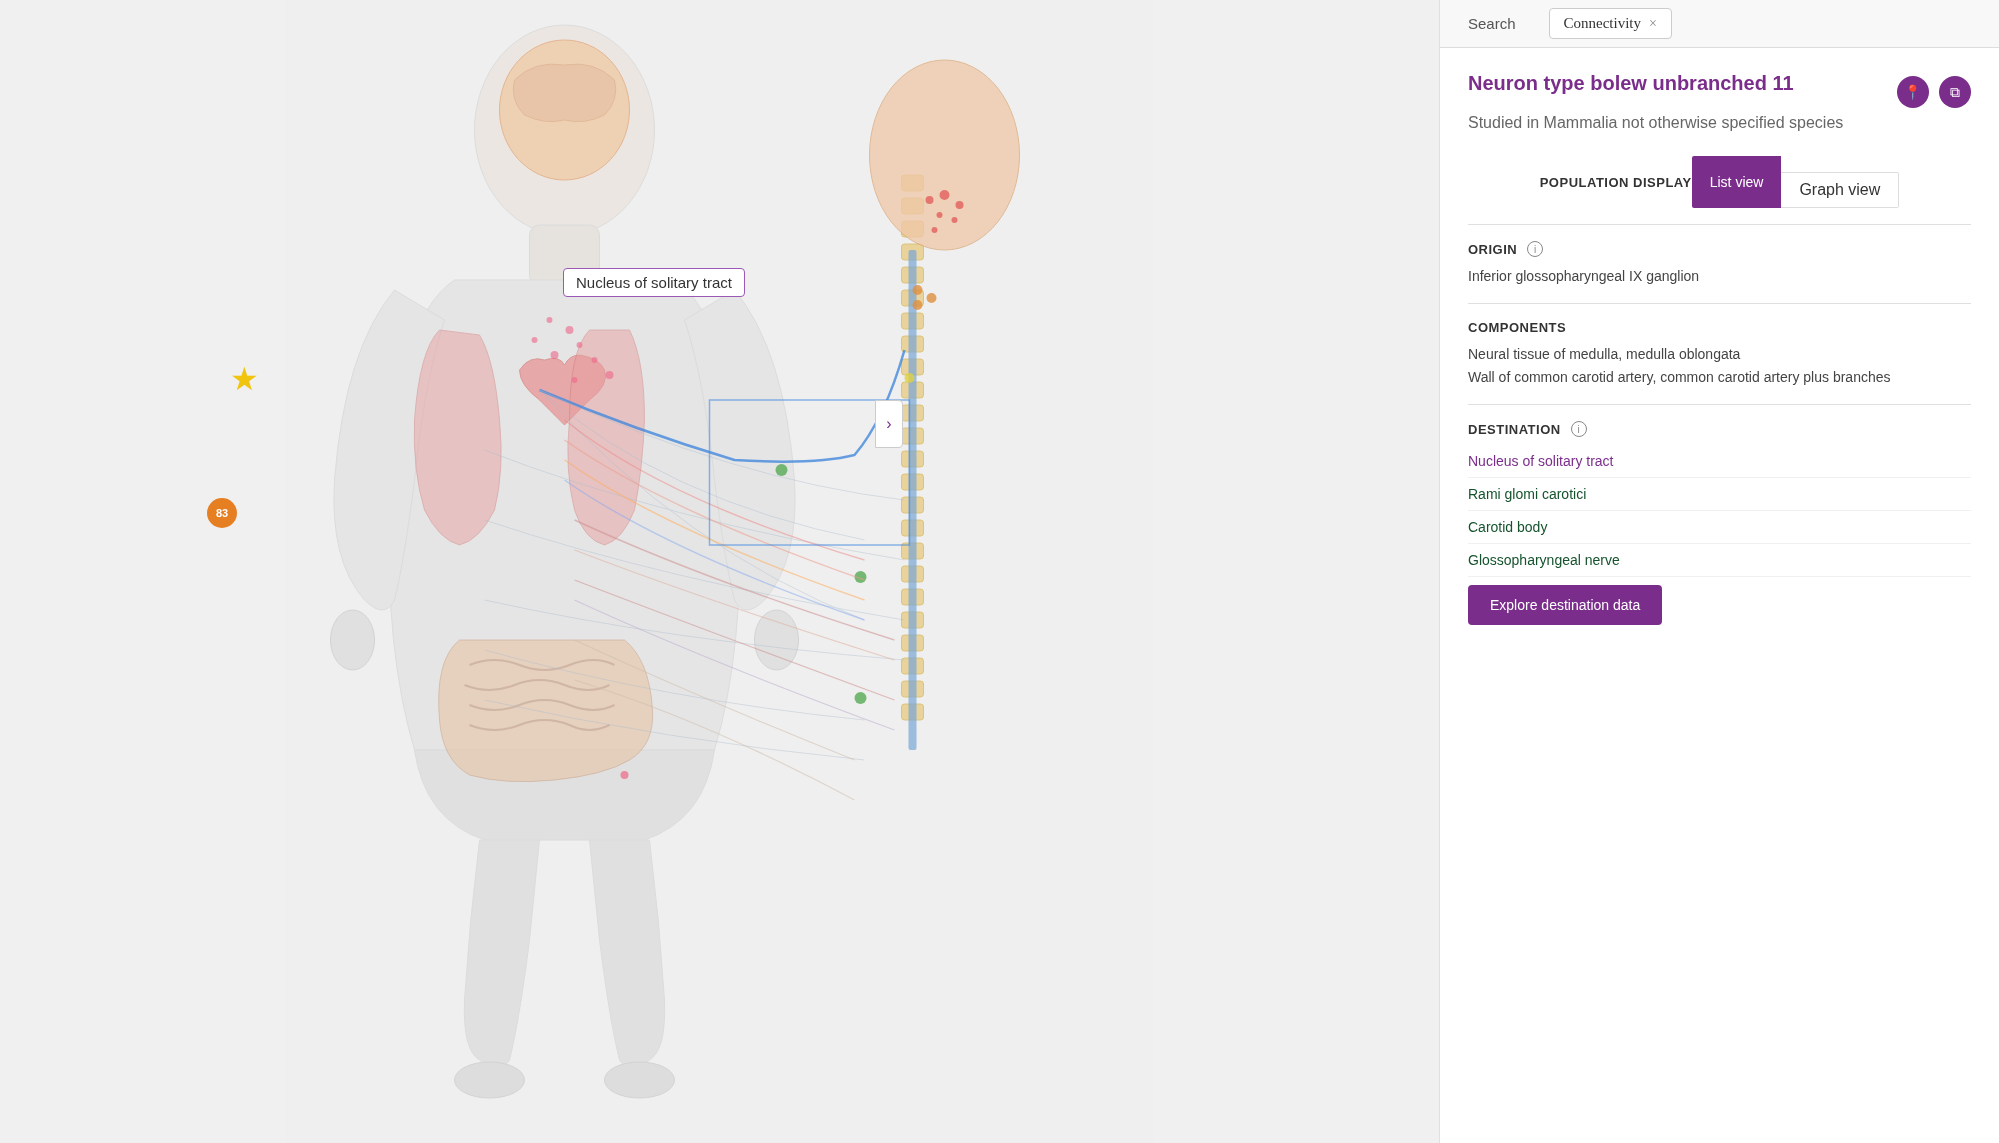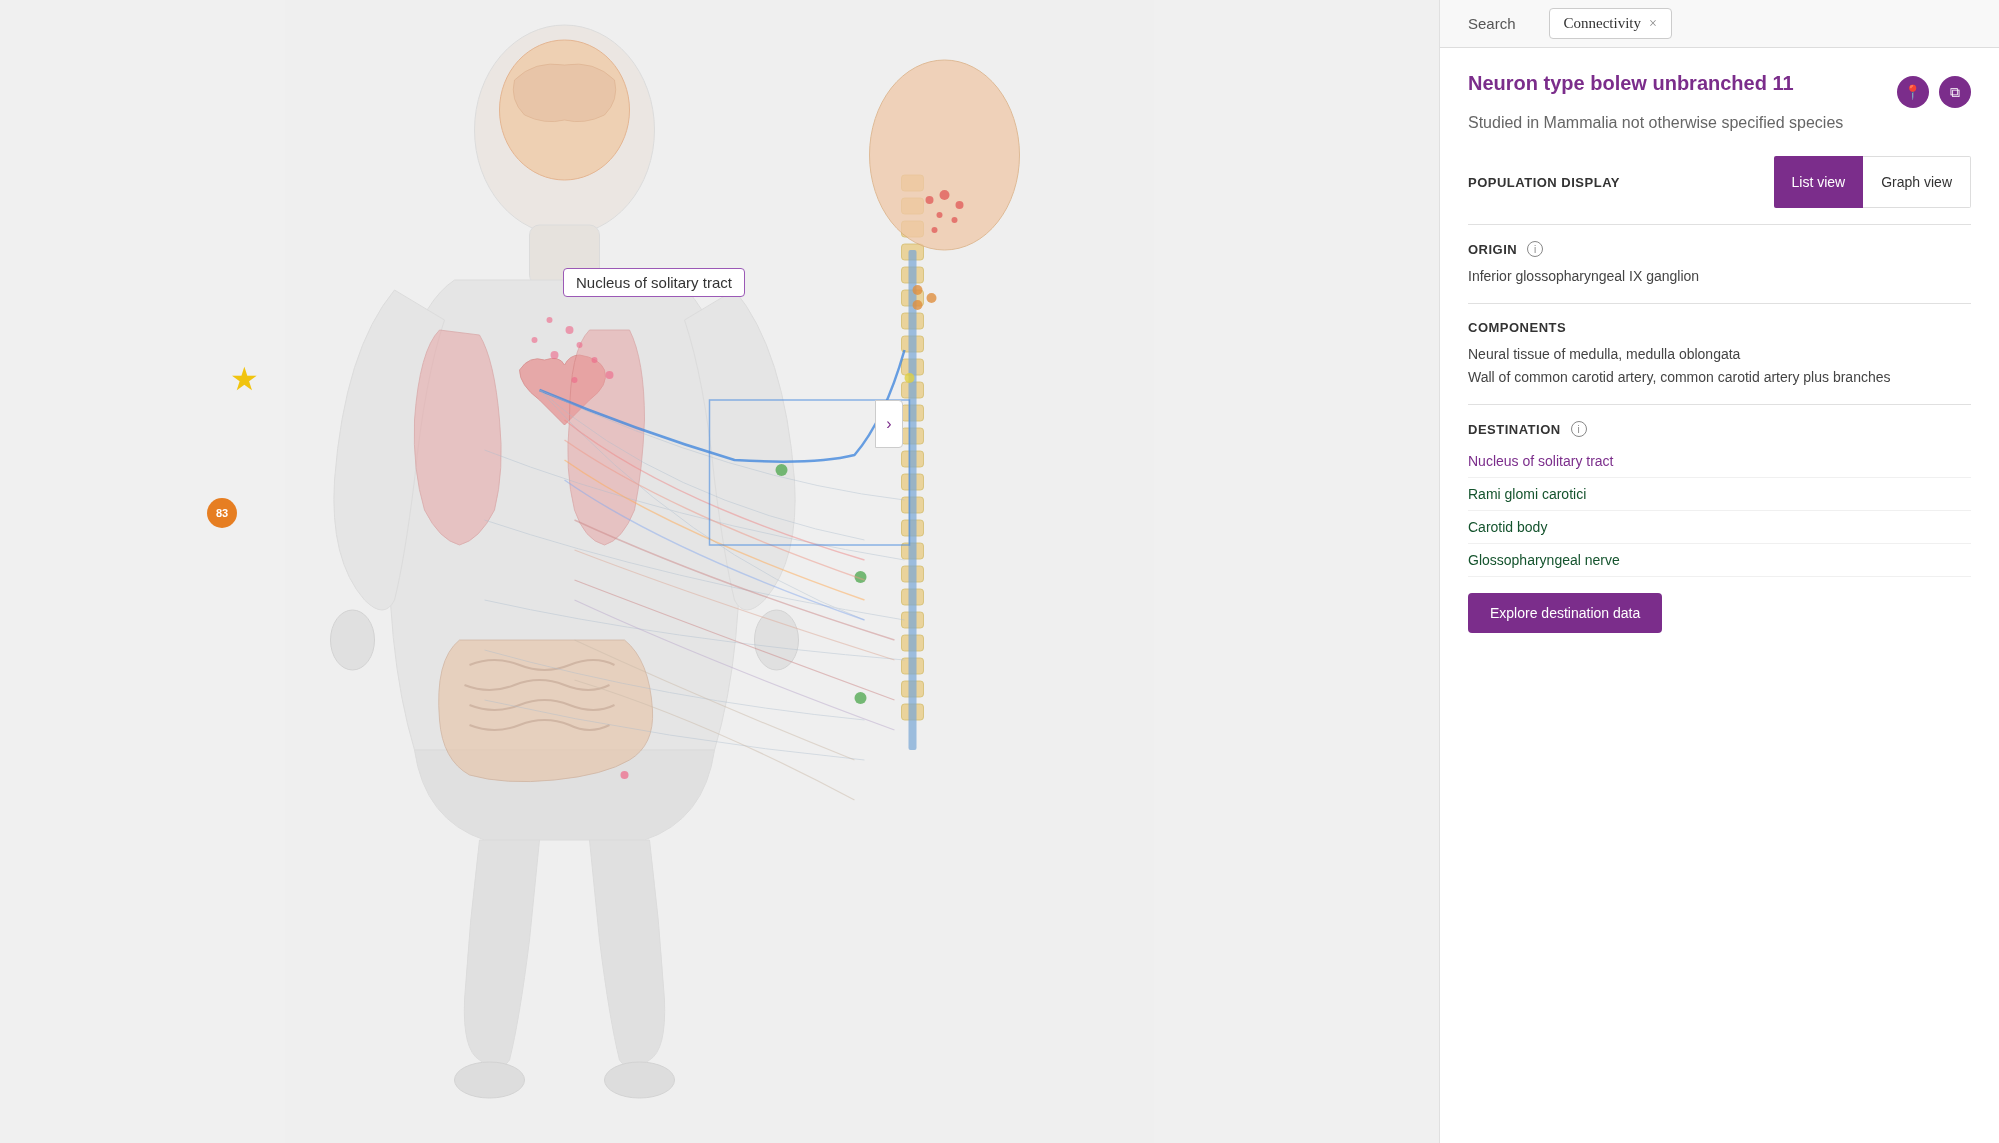--- a/index.html
+++ b/index.html
@@ -162,21 +162,21 @@
     .species-text {
       font-size: 16px;
       color: #666;
       margin-bottom: 24px;
     }
 
     
     .population-section {
       display: flex;
       align-items: center;
-      justify-content: space-between;
+      justify-content: center;
       margin-bottom: 4px;
     }
 
     .section-label {
       font-size: 13px;
       font-weight: 700;
       color: #333;
       letter-spacing: 0.5px;
     }
 
@@ -194,25 +194,26 @@
       cursor: pointer;
       font-family: inherit;
       border-radius: 2px 0 0 2px;
     }
 
     .btn-graph-view {
       background: white;
       color: #333;
       border: 1px solid #ddd;
       border-left: none;
-      padding: 17px 18px;
-      font-size: 14px;
+      padding: 8px 18px;
+      font-size: 16px;
       cursor: pointer;
       font-family: inherit;
       border-radius: 0 2px 2px 0;
+      margin-top: 16px;
     }
 
     .divider {
       height: 1px;
       background: #e0e0e0;
       margin: 16px 0;
     }
 
     
     .section-title-row {
@@ -278,21 +279,21 @@
     }
 
     .explore-btn {
       background: #7b2d8b;
       color: white;
       border: none;
       padding: 12px 22px;
       font-size: 14px;
       border-radius: 4px;
       cursor: pointer;
-      margin-top: 16px;
+      margin-top: 8px;
       font-family: inherit;
       font-weight: 500;
     }
 
     
     .anatomy-placeholder {
       width: 100%;
       height: 100%;
     }
   </style>

